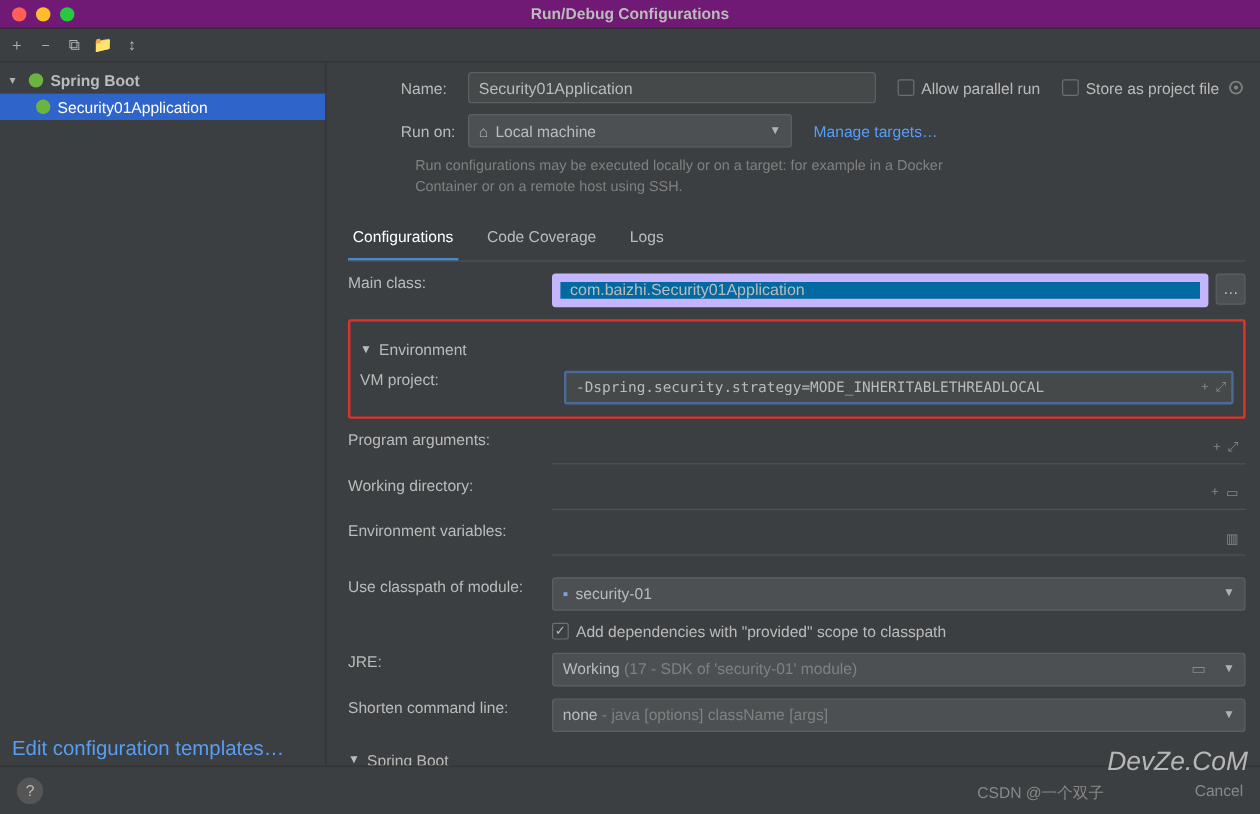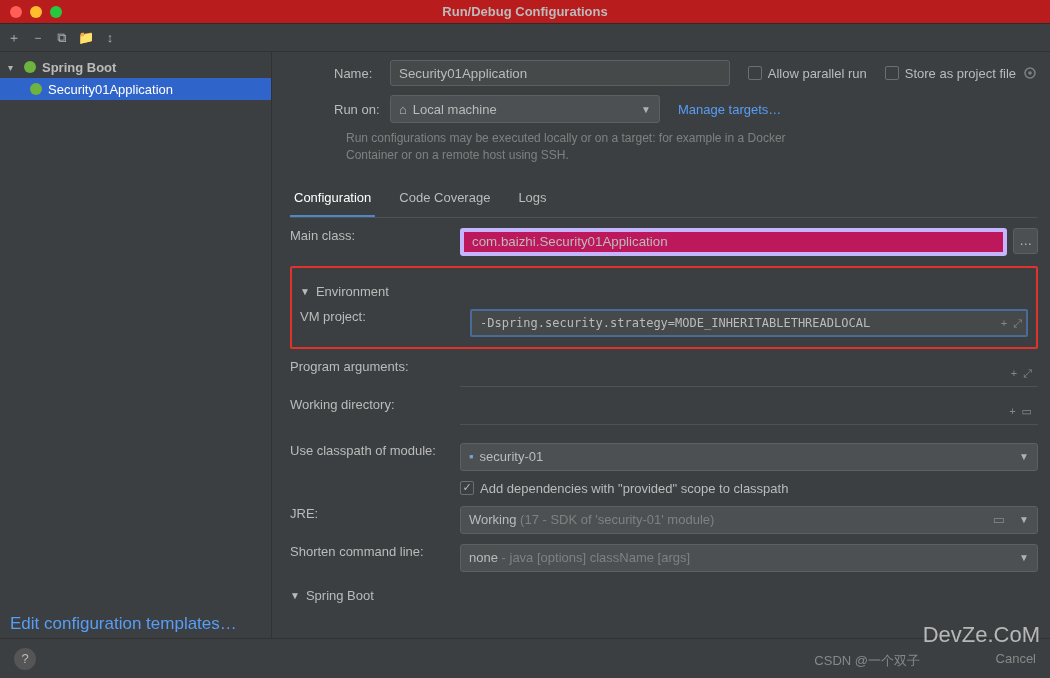--- a/index.html
+++ b/index.html
@@ -8,21 +8,21 @@
   font-size: 13px;
   background: #3c3f41;
   color: #bbbbbb;
   width: 1050px;
   height: 678px;
   overflow: hidden;
   position: relative;
 }
 .titlebar {
   height: 24px;
-  background: #b91c1c;
+  background: #701a75;
   display: flex;
   align-items: center;
   position: relative;
   border-bottom: 1px solid #2b2b2b;
 }
 .traffic-lights { display: flex; gap: 8px; padding-left: 10px; }
 .traffic-red, .traffic-yellow, .traffic-green {
   width: 12px; height: 12px; border-radius: 50%;
 }
 .traffic-red { background: #ff5f56; }
@@ -66,21 +66,21 @@
 .link { color: #589df6; cursor: pointer; }
 .hint { color: #808080; font-size: 12px; line-height: 1.4; }
 .tabs { display: flex; gap: 20px; border-bottom: 1px solid #515151; margin-top: 18px; }
 .tab { padding: 8px 4px 10px; color: #bbb; cursor: pointer; }
 .tab.active { border-bottom: 2px solid #4a88c7; color: #fff; }
 .section-head { display: flex; align-items: center; gap: 6px; color: #bbb; margin-top: 10px; }
 .form-row { display: flex; align-items: flex-start; margin-top: 10px; }
 .form-label { width: 170px; color: #bbb; }
 .form-field { flex: 1; position: relative; }
 .field-input {
-  width: 100%; background: #be185d; border: 4px solid #c4b5fd;
+  width: 100%; background: #0369a1; border: 7px solid #c4b5fd;
   height: 28px; padding: 0 8px; color: #bbb; border-radius: 3px;
 }
 .field-plain { background: transparent; border: none; }
 .red-box { border: 2px solid #e0332c; padding: 6px 8px 10px; margin-top: 10px; border-radius: 2px; }
 .vm-input {
   width: 100%; background: #45494a; border: 2px solid #4a6a9a;
   height: 28px; padding: 0 8px; color: #bbb; border-radius: 2px;
   font-family: Menlo, Monaco, monospace; font-size: 12px;
 }
 .trail-icons { position: absolute; right: 6px; top: 50%; transform: translateY(-50%); display: flex; gap: 6px; color: #888; font-size: 11px; }
@@ -90,21 +90,21 @@
   height: 40px; display: flex; align-items: center;
   justify-content: space-between; padding: 0 14px;
   border-top: 1px solid #323232;
 }
 .help-circle {
   width: 22px; height: 22px; border-radius: 50%;
   background: #555; color: #bbb; display: flex;
   align-items: center; justify-content: center; font-size: 13px;
 }
 .edit-link { color: #589df6; position: absolute; bottom: 44px; left: 10px; font-size: 17px; }
-.watermark { position: absolute; right: 10px; bottom: 30px; color: #ccc; font-size: 22px; font-weight: 500; opacity: 0.85; }
+.watermark { position: absolute; right: 10px; bottom: 30px; color: #ccc; font-size: 22px; font-weight: 500; opacity: 0.85; font-style: italic; }
 .watermark2 { position: absolute; right: 130px; bottom: 8px; color: #888; font-size: 13px; }
 .ellipsis-btn { width: 26px; height: 26px; background: #4c5052; border: 1px solid #5e6060; border-radius: 3px; display:flex; align-items:center; justify-content:center; margin-left:6px; cursor:pointer; }
 </style>
 </head>
 <body>
 
 <div class="titlebar">
   <div class="traffic-lights">
     <div class="traffic-red"></div>
     <div class="traffic-yellow"></div>
@@ -170,21 +170,21 @@
         <span class="chev">▼</span>
       </div>
       <span style="width:18px"></span>
       <span class="link">Manage targets…</span>
     </div>
     <div style="padding-left:56px; margin-top:6px; max-width:500px">
       <div class="hint">Run configurations may be executed locally or on a target: for example in a Docker Container or on a remote host using SSH.</div>
     </div>
 
     <div class="tabs">
-      <div class="tab active">Configuration</div>
+      <div class="tab active">Configurations</div>
       <div class="tab">Code Coverage</div>
       <div class="tab">Logs</div>
     </div>
 
     <div class="form-row">
       <div class="form-label">Main class:</div>
       <div class="form-field" style="display:flex">
         <input class="field-input" value="com.baizhi.Security01Application" style="">
         <div class="ellipsis-btn">…</div>
       </div>
@@ -222,20 +222,29 @@
       <div class="form-label">Working directory:</div>
       <div class="form-field">
         <input class="field-input field-plain" style="border-bottom: 1px solid rgb(81, 81, 81); border-radius: 0px;">
         <span class="trail-icons">
           <span>+</span>
           <span>▭</span>
         </span>
       </div>
     </div>
 
+    <div class="form-row">
+      <div class="form-label">Environment variables:</div>
+      <div class="form-field">
+        <input class="field-input field-plain" style="border-bottom: 1px solid rgb(81, 81, 81); border-radius: 0px;">
+        <span class="trail-icons">
+            <span>▥</span>
+          </span>
+      </div>
+    </div>
 
     <div class="form-row" style="margin-top:18px">
       <div class="form-label">Use classpath of module:</div>
       <div class="form-field">
         <div class="dropdown">
           <span style="display:flex;align-items:center;gap:6px">
             <span style="color:#7aa3d6">▪</span>
             <span>security-01</span>
           </span>
           <span class="chev">▼</span>

